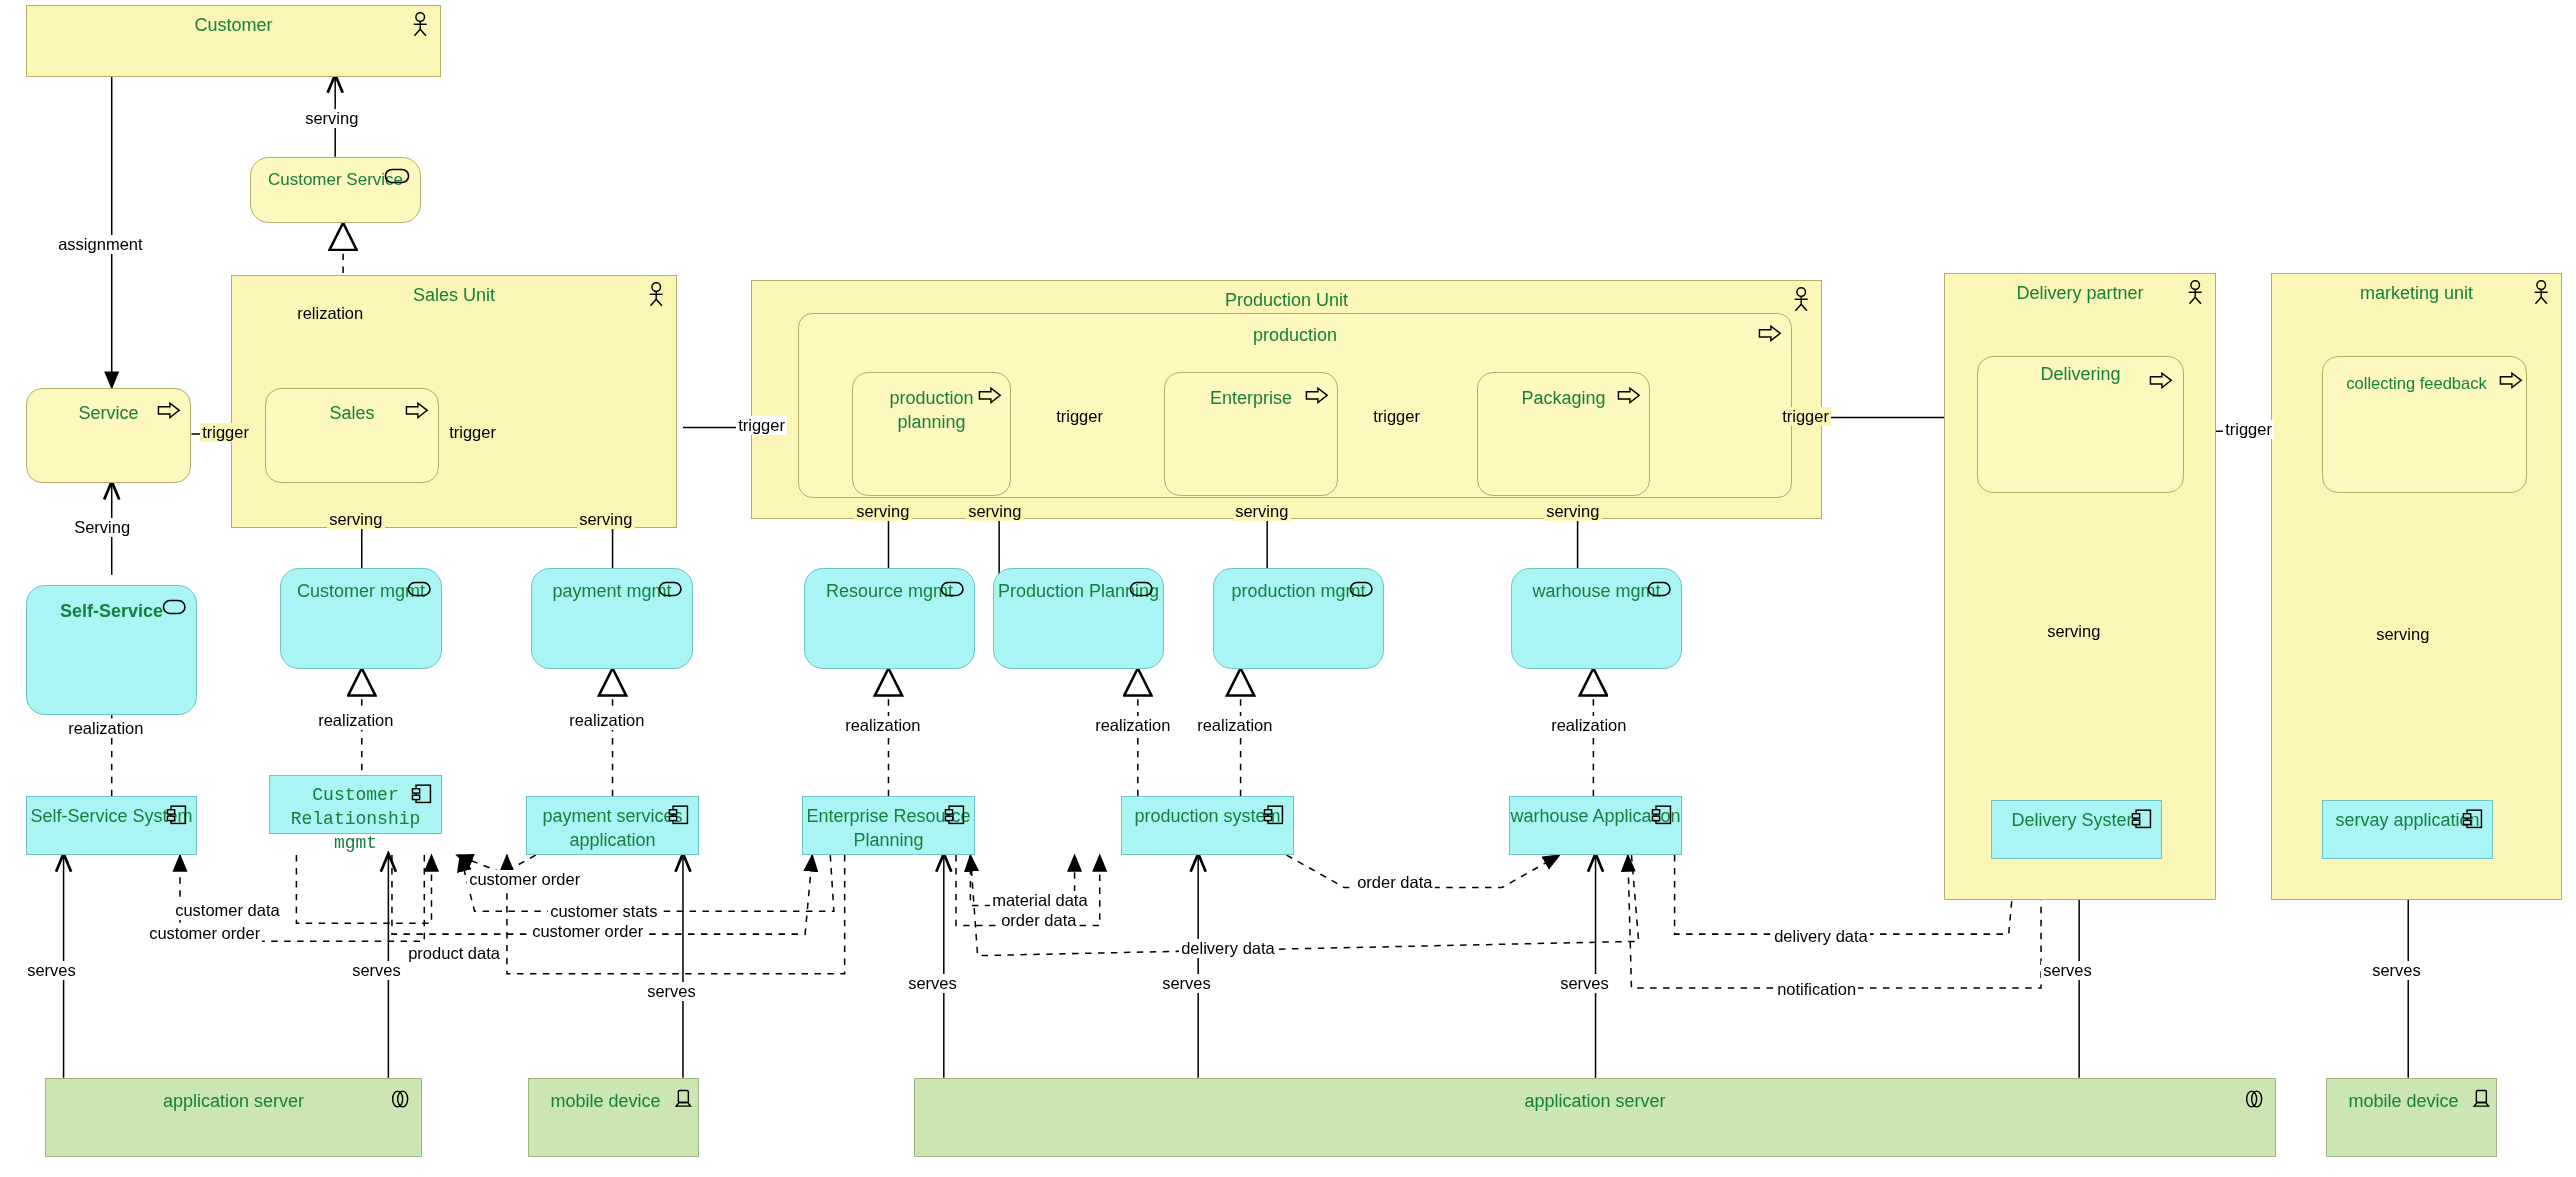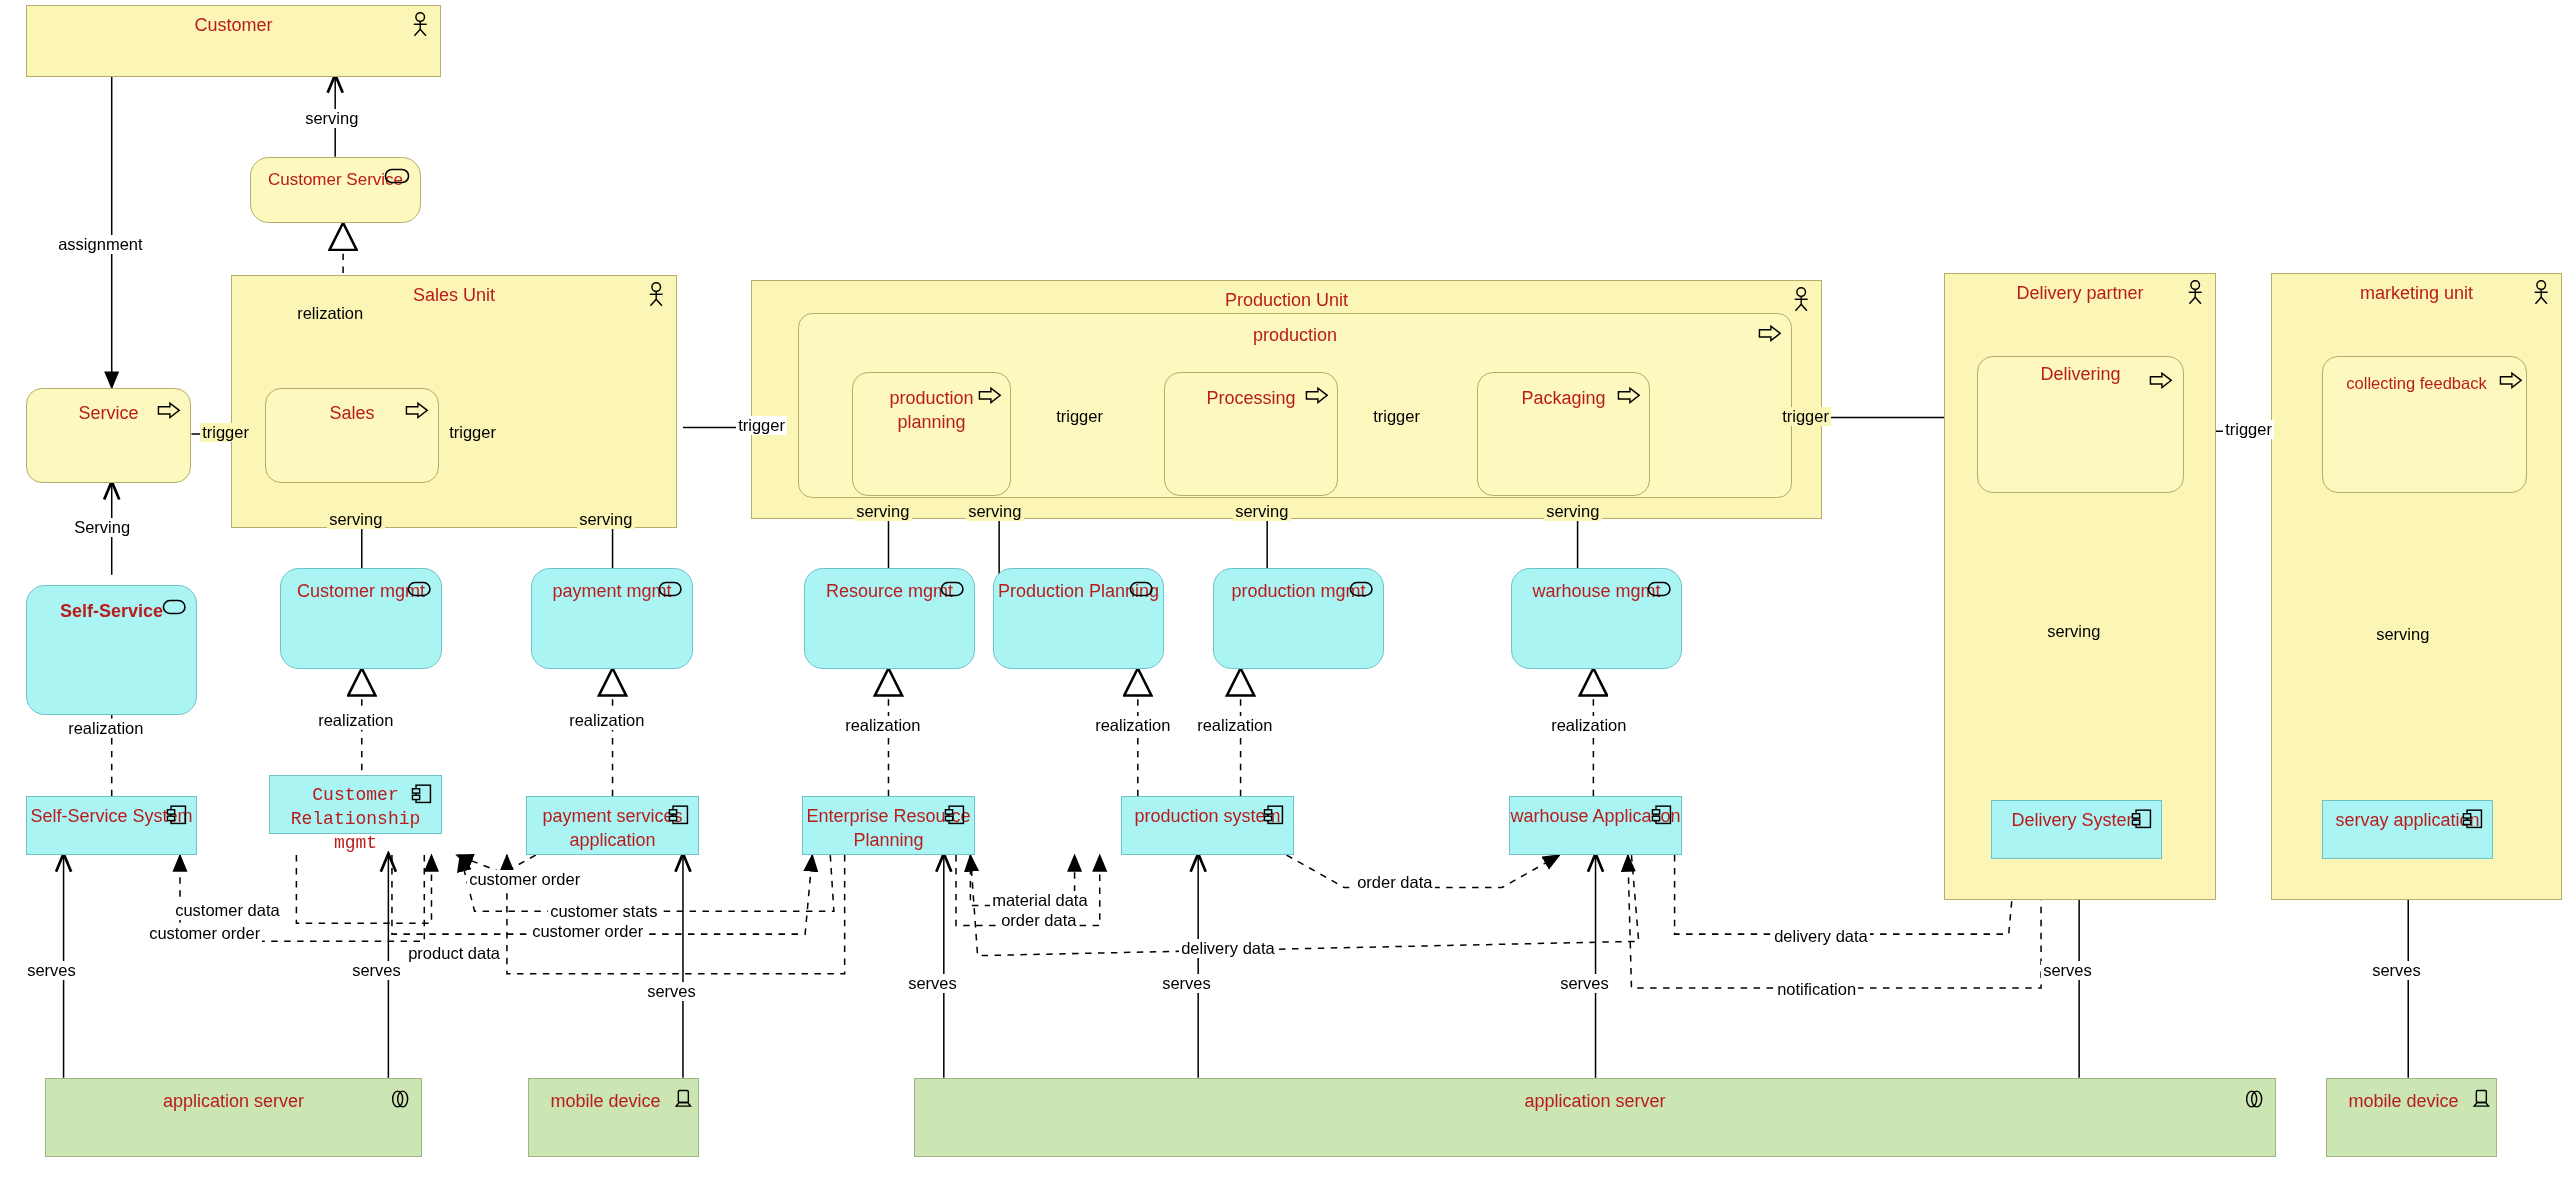--- a/index.html
+++ b/index.html
@@ -16,21 +16,21 @@
   .bserv{background:#fdf8bd;border:1.4px solid #b5ad68;border-radius:18.7px;}
   .grouping{background:#fdf8bd;border:1.4px solid #b5ad68;border-radius:14.4px;}
 
   
   .aserv{background:#aaf4f4;border:1.4px solid #6cc3c9;border-radius:18.7px;}
   .acomp{background:#aaf4f4;border:1.4px solid #6cc3c9;}
 
   
   .tnode{background:#cbe5b3;border:1.4px solid #9eb684;}
 
-  .ttl{position:absolute;left:0;right:0;text-align:center;font-size:18px;color:#b91c1c;line-height:24px;}
+  .ttl{position:absolute;left:0;right:0;text-align:center;font-size:18px;color:#15803d;line-height:24px;}
   .ttl.topttl{top:7.2px;}
 
   .icon{position:absolute;right:7.2px;top:5.8px;width:24.4px;height:26px;}
   .icon svg{display:block;}
 
   .edgelabel{position:absolute;font-size:16.5px;color:#000;background:#fff;padding:0 2.2px;white-space:nowrap;line-height:18.7px;}
   .edgelabel.onyellow{background:#fdf8bd;}
   .edgelabel.onyellowflat{background:#fbf6b6;}
 </style>
 </head>
@@ -231,21 +231,21 @@
   <div class="node bproc" style="left:852px;top:372px;width:159px;height:124px;">
     <div class="ttl" style="top:13px;">production planning</div>
     <span class="icon" style="right:7.2px;top:13px;width:24.4px;height:18.7px;">
       <svg width="24.4" height="18.7" viewBox="0 0 34 26">
           <path d="M2,8 L18,8 L18,3 L31,13 L18,23 L18,18 L2,18 z" fill="none" stroke="#000" stroke-width="2"></path>
         </svg>
     </span>
   </div>
 
   <div class="node bproc" style="left:1164px;top:372px;width:174px;height:124px;">
-    <div class="ttl" style="top:13px;">Processing</div>
+    <div class="ttl" style="top:13px;">Enterprise</div>
     <span class="icon" style="right:7.2px;top:13px;width:24.4px;height:18.7px;">
       <svg width="24.4" height="18.7" viewBox="0 0 34 26">
           <path d="M2,8 L18,8 L18,3 L31,13 L18,23 L18,18 L2,18 z" fill="none" stroke="#000" stroke-width="2"></path>
         </svg>
     </span>
   </div>
 
   <div class="node bproc" style="left:1477px;top:372px;width:173px;height:124px;">
     <div class="ttl" style="top:13px;">Packaging</div>
     <span class="icon" style="right:7.2px;top:13px;width:24.4px;height:18.7px;">

